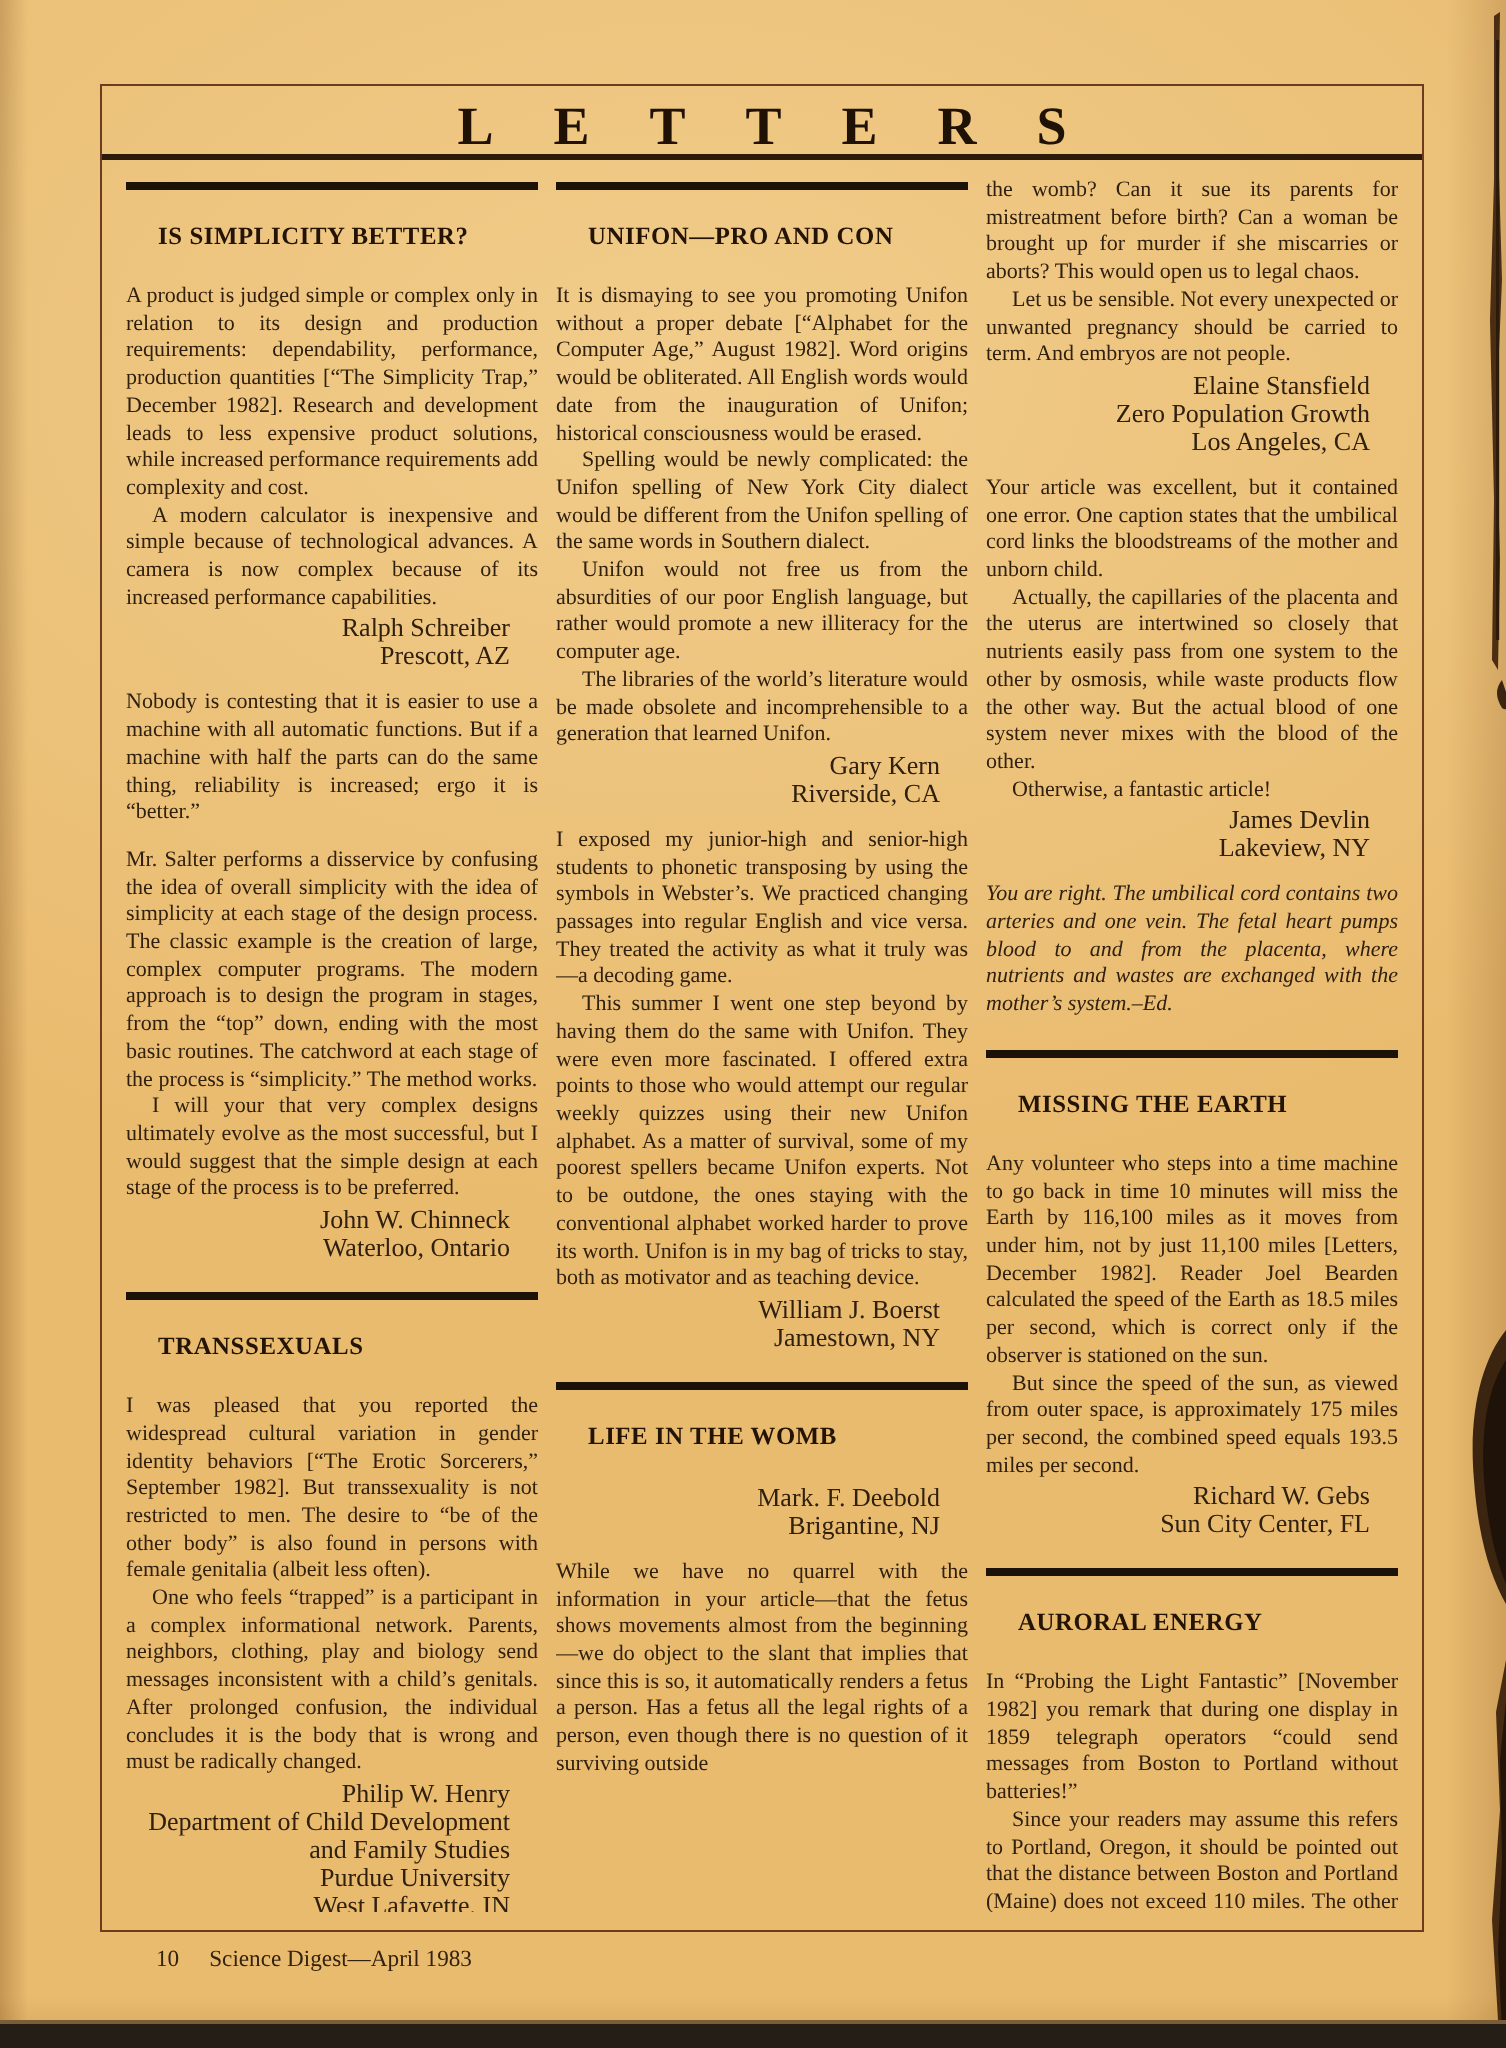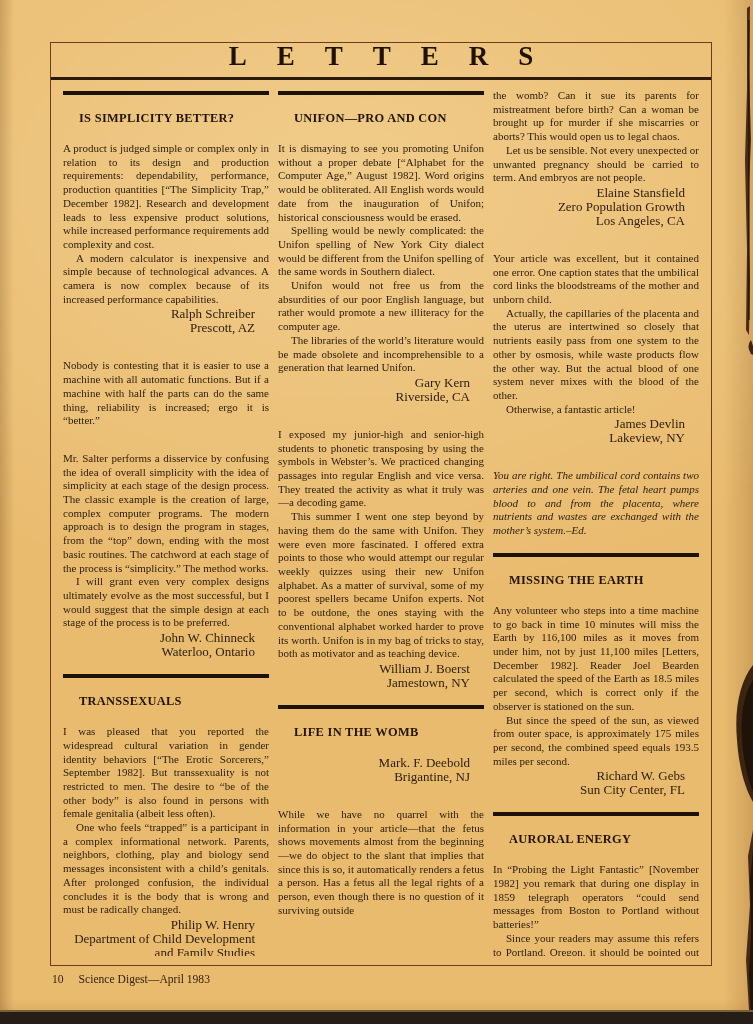--- a/index.html
+++ b/index.html
@@ -15,44 +15,44 @@
       linear-gradient(270deg, rgba(110,64,18,.22) 0px, rgba(110,64,18,0) 30px),
       linear-gradient(0deg, rgba(110,64,18,.18) 0px, rgba(110,64,18,0) 26px);
   }
   .frame{
     position:absolute;left:50px;top:42px;width:662px;height:924px;
     border:1.5px solid #6e3b1e;
     box-sizing:border-box;
   }
   .masthead{
     height:34px;border-bottom:3px solid #2c1a0b;
-    display:flex;align-items:flex-start;justify-content:center;
+    display:flex;align-items:flex-end;justify-content:center;
   }
   .masthead h1{
     margin:0;font-size:27px;line-height:1;font-weight:bold;color:#1f1204;
     letter-spacing:30px;padding-left:30px;white-space:nowrap;
   }
   .columns{
     display:flex;gap:9px;padding:9px 12px 0 12px;
     height:calc(100% - 37px - 9px);overflow:hidden;box-sizing:border-box;
   }
   .col{width:211px;overflow:hidden;color:#30200f;}
   .sec{margin:15px 0 8px 0;}
   .col .sec:first-child{margin-top:2px;}
   .bar{height:4px;background:#1c1208;margin-bottom:6px;}
   .sec h2{margin:16px;font-size:12.4px;letter-spacing:.3px;color:#241405;font-weight:bold;}
   .col p{margin:0;font-size:11px;line-height:13.7px;text-align:justify;
     -webkit-hyphens:auto;hyphens:auto;}
   .col p.ind{text-indent:13px;}
-  .col p.gap{margin-top:24px;}
+  .col p.gap{margin-top:10px;}
   .col p.note{font-style:italic;}
   .sig{font-size:13px;line-height:14px;text-align:right;padding-right:14px;
     margin-top:1px;}
   .footer{
-    position:absolute;left:52px;top:973px;font-size:11.6px;color:#33220f;
+    position:absolute;left:78px;top:973px;font-size:11.6px;color:#33220f;
     display:flex;gap:15px;white-space:nowrap;
   }
   .torn-edge{position:absolute;top:0;right:0;width:28px;height:1024px;pointer-events:none;}
   .bottom-band{
     position:absolute;left:0;bottom:0;width:100%;height:12px;
     background:#241e17;border-top:2px solid #7a5c37;
   }
 </style>
 </head>
 <body>
@@ -70,21 +70,21 @@
           <h2>IS SIMPLICITY BETTER?</h2>
         </div>
         <p class="">A product is judged simple or complex only in relation to its design and production requirements: dependability, performance, production quantities [“The Simplicity Trap,” December 1982]. Research and development leads to less expensive product solutions, while increased performance requirements add complexity and cost.</p>
         <p class="ind">A modern calculator is inexpensive and simple because of technological advances. A camera is now complex because of its increased performance capabilities.</p>
         <div class="sig">
           <div>Ralph Schreiber</div>
           <div>Prescott, AZ</div>
         </div>
         <p class=" gap">Nobody is contesting that it is easier to use a machine with all automatic functions. But if a machine with half the parts can do the same thing, reliability is increased; ergo it is “better.”</p>
         <p class=" gap">Mr. Salter performs a disservice by confusing the idea of overall simplicity with the idea of simplicity at each stage of the design process. The classic example is the creation of large, complex computer programs. The modern approach is to design the program in stages, from the “top” down, ending with the most basic routines. The catchword at each stage of the process is “simplicity.” The method works.</p>
-        <p class="ind">I will grant even very complex designs ultimately evolve as the most successful, but I would suggest that the simple design at each stage of the process is to be preferred.</p>
+        <p class="ind">I will your that very complex designs ultimately evolve as the most successful, but I would suggest that the simple design at each stage of the process is to be preferred.</p>
         <div class="sig">
           <div>John W. Chinneck</div>
           <div>Waterloo, Ontario</div>
         </div>
         <div class="sec">
           <div class="bar"></div>
           <h2>TRANSSEXUALS</h2>
         </div>
         <p class="">I was pleased that you reported the widespread cultural variation in gender identity behaviors [“The Erotic Sorcerers,” September 1982]. But transsexuality is not restricted to men. The desire to “be of the other body” is also found in persons with female genitalia (albeit less often).</p>
         <p class="ind">One who feels “trapped” is a participant in a complex informational network. Parents, neighbors, clothing, play and biology send messages inconsistent with a child’s genitals. After prolonged confusion, the individual concludes it is the body that is wrong and must be radically changed.</p>

